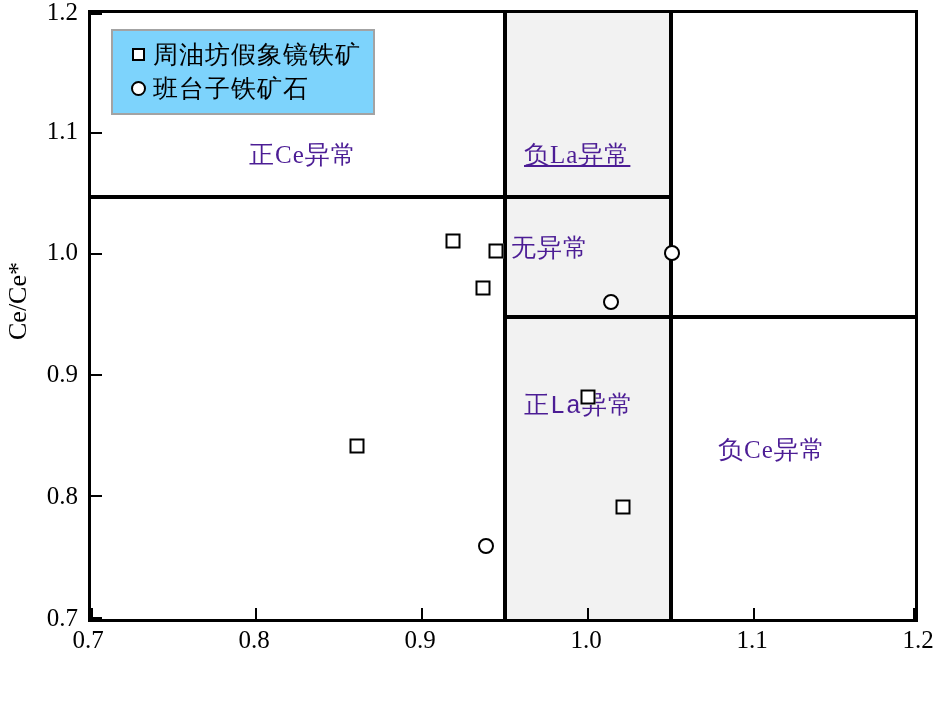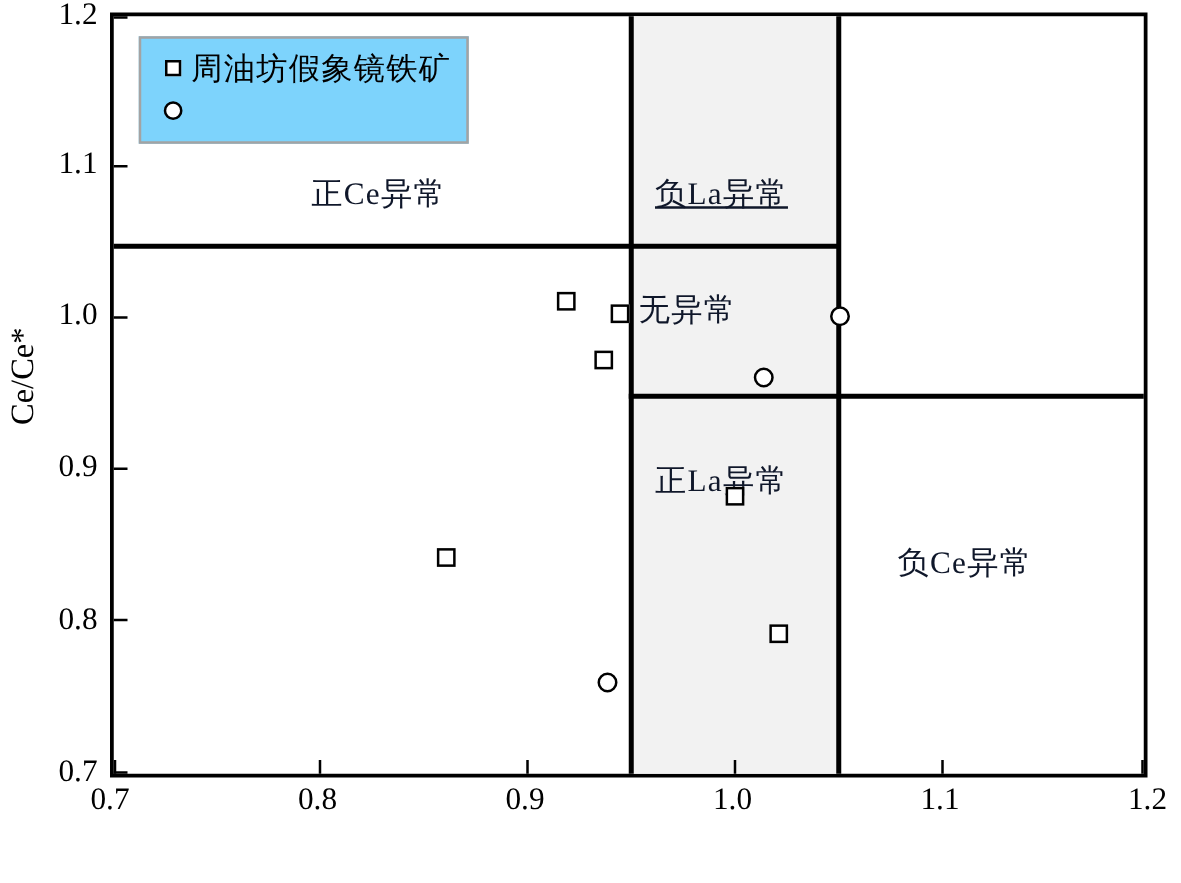--- a/index.html
+++ b/index.html
@@ -35,21 +35,21 @@
     background: #f2f2f2;
   }
   .field-line {
     position: absolute;
     background: #000000;
   }
   .field-label {
     position: absolute;
     font-family: "Liberation Serif", serif;
     font-size: 25px;
-    color: #0f172a;
+    color: #4c1d95;
     white-space: nowrap;
     letter-spacing: 1px;
   }
   
   .tick-x {
     position: absolute;
     width: 2px;
     height: 11px;
     background: #000;
     bottom: 0;
@@ -168,21 +168,21 @@
     <div class="field-shade" style="left:414px; top:0px; width:166px; height:606px;"></div>
 
     <div class="field-line" style="left:412px; top:0px; width:4px; height:606px;"></div>
     <div class="field-line" style="left:578px; top:0px; width:4px; height:606px;"></div>
     <div class="field-line" style="left:0px; top:182px; width:580px; height:4px;"></div>
     <div class="field-line" style="left:412px; top:302px; width:412px; height:4px;"></div>
 
     <div class="field-label" style="left:158px; top:125px;">正Ce异常</div>
     <div class="field-label" style="left:433px; top:125px;text-decoration:underline;">负La异常</div>
     <div class="field-label" style="left:420px; top:218px;">无异常</div>
-    <div class="field-label" style="left:433px; top:355px;">正La异常</div>
+    <div class="field-label" style="left:433px; top:375px;font-family:Liberation Mono, monospace;">正La异常</div>
     <div class="field-label" style="left:627px; top:420px;text-align:center;">负Ce异常</div>
 
     <div class="pt pt-square" style="left:362px; top:228px;"></div>
     <div class="pt pt-square" style="left:405px; top:238px;"></div>
     <div class="pt pt-square" style="left:392px; top:275px;"></div>
     <div class="pt pt-square" style="left:266px; top:433px;"></div>
     <div class="pt pt-square" style="left:497px; top:384px;"></div>
     <div class="pt pt-square" style="left:532px; top:494px;"></div>
 
     <div class="pt pt-circle" style="left:581px; top:240px;"></div>
@@ -207,20 +207,21 @@
       <div class="legend-row">
         <span class="legend-marker">
             <span class="sq"></span>
           </span>
         <span class="legend-text">周油坊假象镜铁矿</span>
       </div>
       <div class="legend-row">
         <span class="legend-marker">
             <span class="ci"></span>
           </span>
+        <span class="legend-text">班台子铁矿石</span>
       </div>
     </div>
   </div>
 
   <div class="xtick-label" style="left:88px;">0.7</div>
   <div class="xtick-label" style="left:254px;">0.8</div>
   <div class="xtick-label" style="left:420px;">0.9</div>
   <div class="xtick-label" style="left:586px;">1.0</div>
   <div class="xtick-label" style="left:752px;">1.1</div>
   <div class="xtick-label" style="left:918px;">1.2</div>

